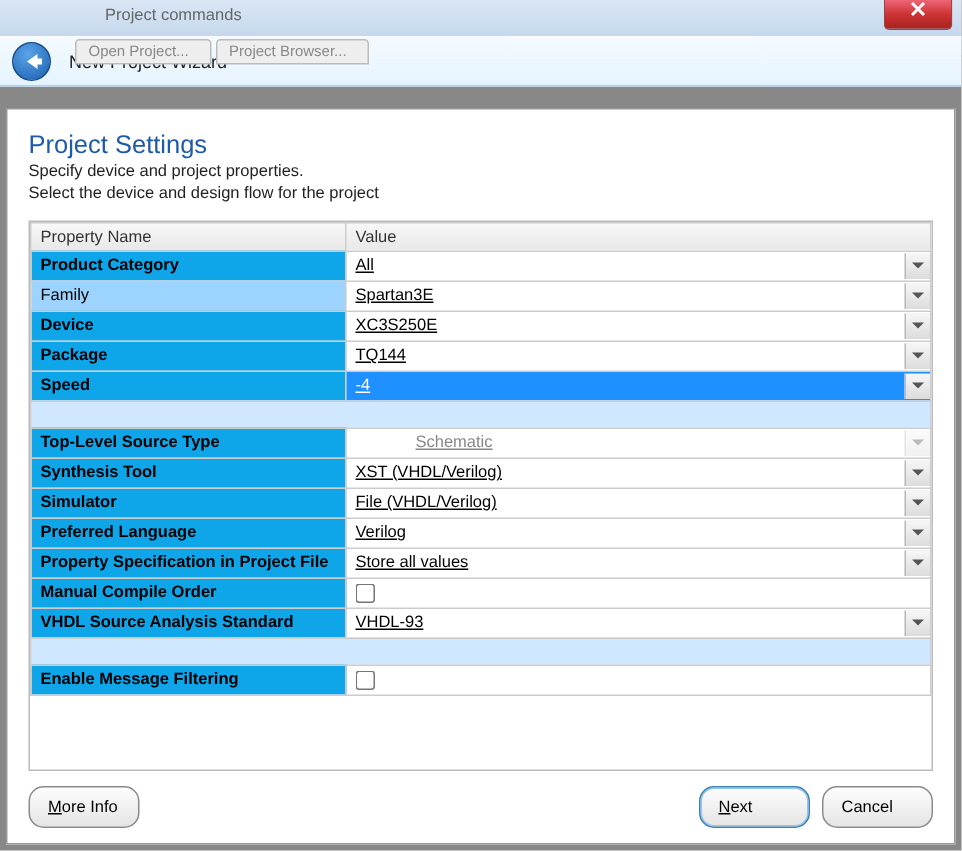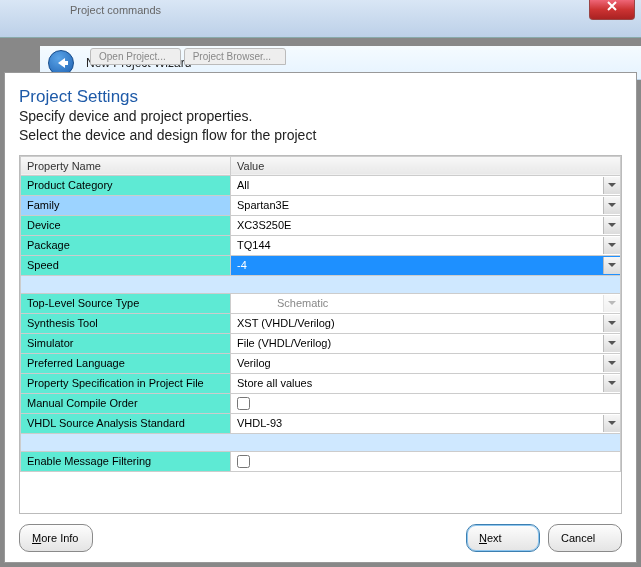--- a/index.html
+++ b/index.html
@@ -28,26 +28,25 @@
     border: 1px solid #944;
     border-top: none;
     border-radius: 0 0 4px 4px;
     color: #fff;
     text-align: center;
     line-height: 16px;
     font-weight: bold;
   }
   .close-btn svg { display:block; margin:auto; }
   .header {
-    position: absolute; top: 46px; left:0; right:0; height: 34px;
+    position: absolute; top: 24px; left:0; right:0; height: 34px;
     background: linear-gradient(to bottom,#f5fbff,#e5f3ff);
     border-bottom: 1px solid #c0d6ea;
     display: flex; align-items: center;
     padding: 0 8px;
-    margin-left: 40px;
   }
   .back-btn {
     width: 26px; height: 26px; border-radius: 50%;
     background: radial-gradient(circle at 40% 30%, #5aa4e8, #1c5fb0);
     border: 1px solid #154c8c;
     display: flex; align-items: center; justify-content: center;
     margin-right: 12px;
   }
   .header-title { font-size: 12px; color: #222; }
   .tabs-fake {
@@ -61,21 +60,21 @@
     position: absolute;
     top: 72px; left: 4px; right: 4px; bottom: 4px;
     background: #fff;
     border: 1px solid #999;
     display: flex; flex-direction: column;
     padding: 14px 14px 10px 14px;
   }
   .page-title {
     font-size: 17px; color: #1e5aa8; margin-bottom: 0;
   }
-  .subtitle { font-size: 14px; color: #222; line-height: 1.35; margin-bottom: 10px; }
+  .subtitle { font-size: 11px; color: #222; line-height: 1.35; margin-bottom: 10px; }
   .grid-wrap {
     flex: 1;
     border: 1px solid #bbb;
     overflow: auto;
     background: #fff;
   }
   table.props {
     width: 100%;
     border-collapse: collapse;
     font-size: 11px;
@@ -88,32 +87,33 @@
     color: #333;
   }
   table.props td {
     border: 1px solid #ccc;
     padding: 0;
     height: 20px;
     vertical-align: middle;
   }
   table.props td.namecell {
     padding: 2px 6px;
-    background: #5eead4;
+    background: #0ea5e9;
     width: 210px;
+    font-weight: bold;
   }
   table.props tr.group td { background: #cfe8ff; height:18px; }
   table.props tr.selected td.namecell { background: #9cd3ff; font-weight: normal; }
   table.props tr.active td.valcell,
   table.props tr.active td.valcell .combo { background: #1e90ff; color: #fff; }
   .combo {
     display: flex; align-items: center; width: 100%; height: 100%;
     background: #fff;
   }
-  .combo .val { flex: 1; padding: 2px 6px; }
+  .combo .val { flex: 1; padding: 2px 6px; text-decoration: underline; }
   .combo .arrow,
   .chkcell .arrow-placeholder { width: 17px; }
   .combo .arrow {
     height: 17px; border-left:1px solid #bbb;
     background: linear-gradient(to bottom,#f6f6f6,#dcdcdc);
     display: flex; align-items: center; justify-content: center;
   }
   .combo.disabled .val { color: #888; margin-left: 40px; }
   .combo.disabled .arrow { opacity:.4; }
   .chkcell {

